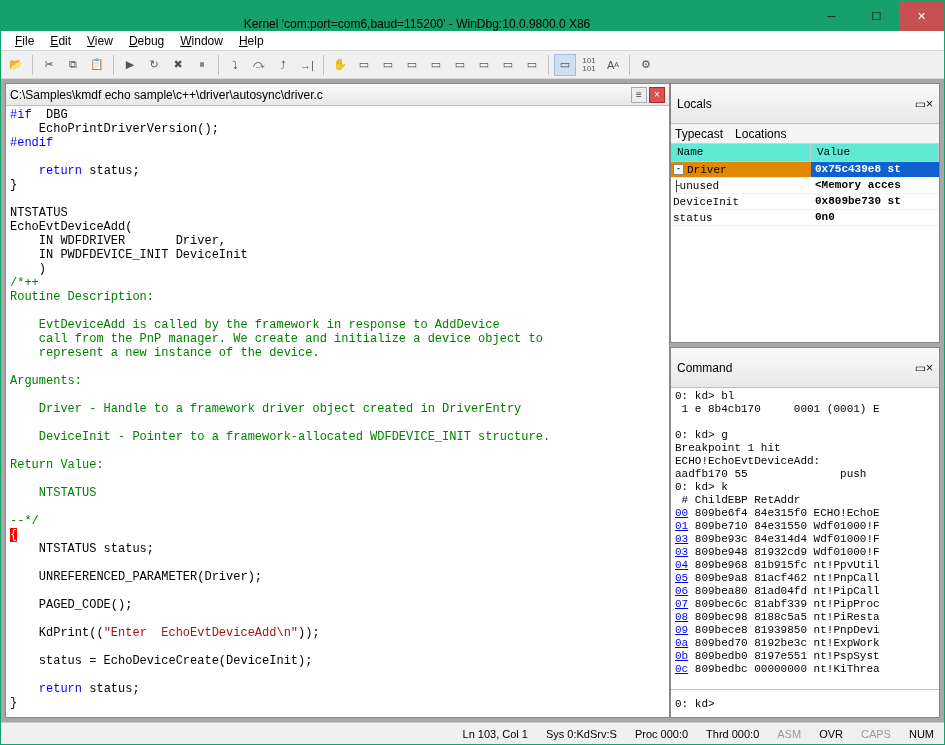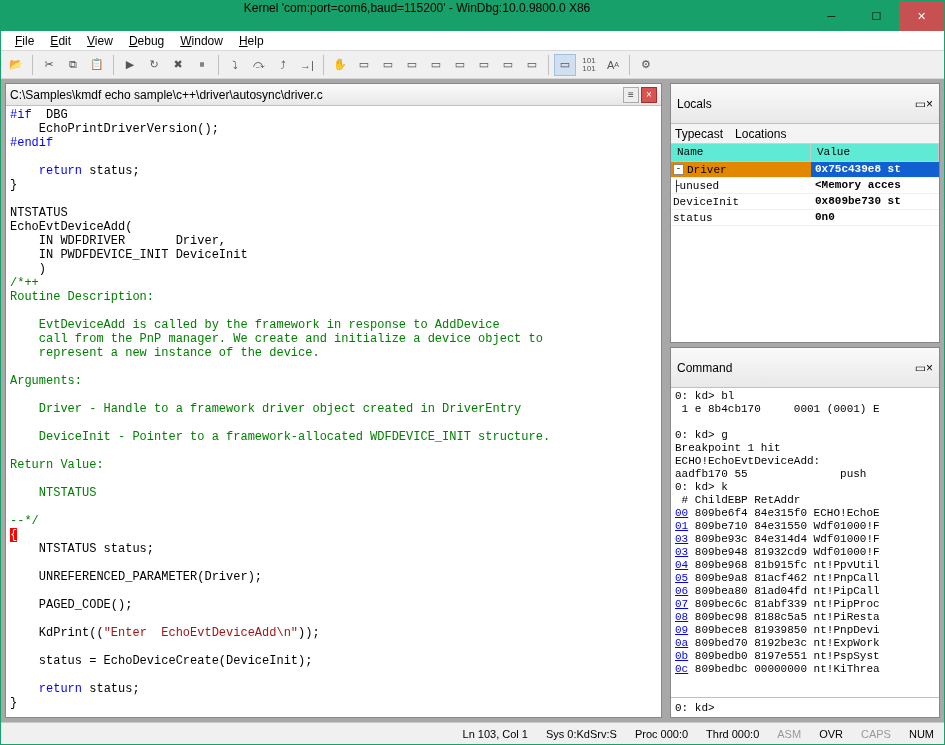--- a/index.html
+++ b/index.html
@@ -12,21 +12,21 @@
   overflow: hidden;
   display: flex;
   flex-direction: column;
   border: 1px solid #18a06a;
 }
 .titlebar {
   background: #18a06a;
   color: #000;
   height: 30px;
   display: flex;
-  align-items: flex-start;
+  align-items: flex-end;
   padding: 0 0 0 8px;
 }
 .titlebar .title {
   flex: 1;
   text-align: center;
   font-size: 12px;
 }
 .titlebar .controls {
   display: flex;
   height: 100%;
@@ -82,21 +82,21 @@
 }
 .toolbar .tbtn.active {
   border: 1px solid #a0c0e0;
   background: #d0e0f0;
 }
 .content {
   flex: 1;
   display: flex;
   background: #a8a8a8;
   padding: 4px;
-  gap: 8px;
+  gap: 0;
   overflow: hidden;
 }
 .left-pane {
   flex: 1;
   background: #fff;
   border: 1px solid #888;
   display: flex;
   flex-direction: column;
   min-width: 0;
 }
@@ -211,21 +211,21 @@
   overflow: auto;
   font-family: "Courier New", monospace;
   font-size: 11px;
   line-height: 13px;
   padding: 2px 4px;
   white-space: pre;
 }
 .cmd-body .link { color: #0000ee; text-decoration: underline; margin-top: 36px; }
 .cmd-input {
   border-top: 1px solid #c0c0c0;
-  height: 20px;
+  height: 28px;
   display: flex;
   align-items: center;
   font-family: "Courier New", monospace;
   font-size: 11px;
   padding: 0 4px;
 }
 .cmd-input .prompt { color: #000; }
 .cmd-input input {
   flex: 1;
   border: none;

